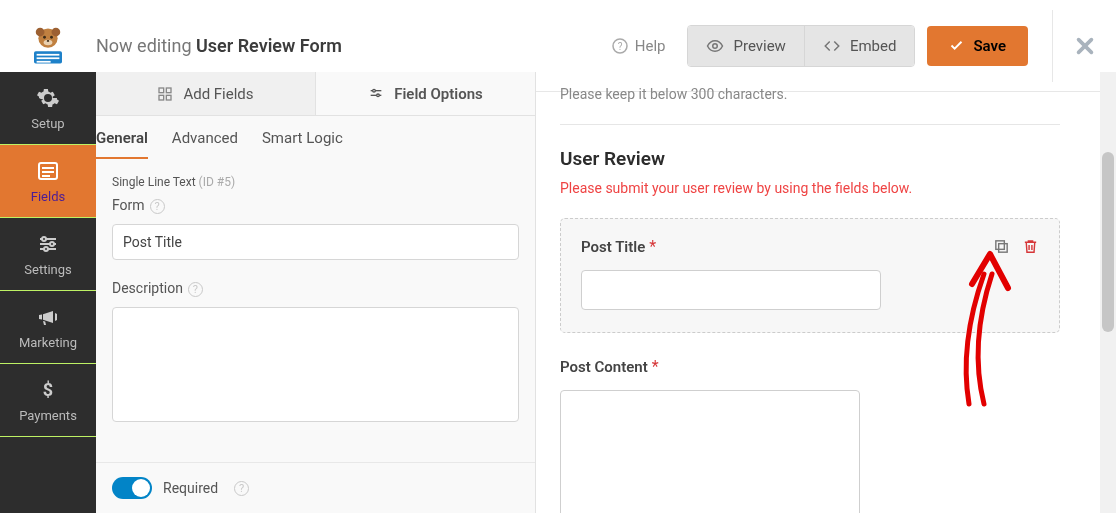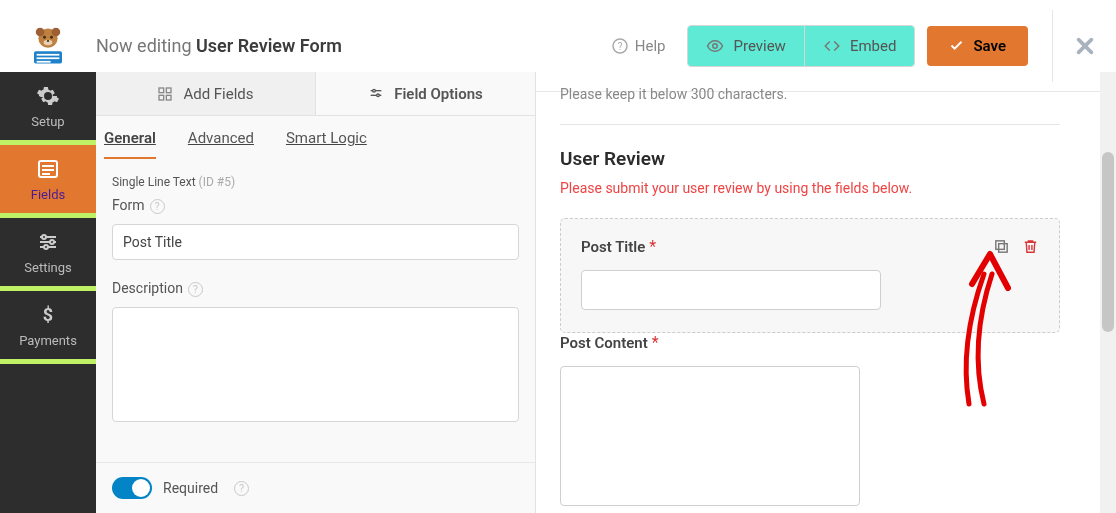--- a/index.html
+++ b/index.html
@@ -9,38 +9,38 @@
   
   .topbar { position: absolute; top: 0; left: 0; right: 0; height: 92px; background: #fff; border-bottom: 1px solid #e7e7e7; display: flex; align-items: center; }
   .logo-wrap { width: 96px; display: flex; align-items: center; justify-content: center; }
   .logo { width: 42px; height: 42px; }
   .title-wrap { flex: 1; font-size: 18px; color: #444; }
   .title-wrap .light { color: #777; font-weight: 400; }
   .title-wrap .strong { color: #3c3c3c; font-weight: 600; }
   .top-actions { display: flex; align-items: center; gap: 12px; padding-right: 24px; }
   .help { display: flex; align-items: center; color: #888; font-size: 15px; gap: 7px; margin-right: 10px; }
   .btn-grp { display: flex; border: 1px solid #d6d6d6; border-radius: 4px; overflow: hidden; }
-  .tbtn { background: #5eead4; border: none; border-left: 1px solid #d6d6d6; color: #555; font-size: 15px; padding: 11px 18px; display: flex; align-items: center; gap: 9px; cursor: pointer; }
+  .tbtn { background: #e5e5e5; border: none; border-left: 1px solid #d6d6d6; color: #555; font-size: 15px; padding: 11px 18px; display: flex; align-items: center; gap: 9px; cursor: pointer; }
   .tbtn:first-child { border-left: none; }
   .savebtn { background: #e27730; color: #000000; border: none; border-radius: 4px; padding: 11px 22px; font-size: 15px; font-weight: 600; display: flex; align-items: center; gap: 9px; cursor: pointer; }
   .close-x { width: 64px; height: 72px; display: flex; align-items: center; justify-content: center; color: #a9b3bd; cursor: pointer; border-left: 1px solid #e7e7e7; }
 
   
   .sidebar { position: absolute; top: 72px; left: 0; bottom: 0; width: 96px; background: #2d2d2d; display: flex; flex-direction: column; }
-  .sitem { height: 73px; color: #bbb; display: flex; flex-direction: column; align-items: center; justify-content: center; gap: 6px; cursor: pointer; font-size: 13px; border-bottom: 5px solid #bef264; }
+  .sitem { height: 73px; color: #bbb; display: flex; flex-direction: column; align-items: center; justify-content: center; gap: 6px; cursor: pointer; font-size: 13px; border-bottom: 1px solid #bef264; }
   .sitem.active { background: #e27730; color: #4c1d95; }
   .sitem svg { width: 24px; height: 24px; }
 
   
   .panel { position: absolute; top: 72px; left: 96px; bottom: 0; width: 440px; background: #f9f9f9; border-right: 1px solid #e2e2e2; display: flex; flex-direction: column; }
   .ptabs { display: flex; height: 44px; }
   .ptab { flex: 1; display: flex; align-items: center; justify-content: center; gap: 10px; color: #555; font-size: 15px; cursor: pointer; border-bottom: 1px solid #e2e2e2; border-right: 1px solid #e2e2e2; background: #f0f0f0; }
   .ptab.right { border-right: none; }
   .ptab.active { font-weight: 600; background: #f9f9f9; }
-  .subtabs { display: flex; gap: 32px; padding: 13px 16px 0 8px; text-decoration: underline; }
+  .subtabs { display: flex; gap: 24px; padding: 13px 16px 0 0; }
   .subtab { color: #555; font-size: 15px; padding-bottom: 10px; cursor: pointer; }
   .subtab.active { color: #444; font-weight: 600; border-bottom: 2px solid #e27730; }
   .panel-body { padding: 16px 16px 8px 16px; }
   .fieldtype { color: #555; font-size: 12px; margin-bottom: 8px; }
   .fieldtype .dim { color: #aaa; }
   .formrow { margin-bottom: 20px; }
   .formrow label { display: block; font-size: 14px; color: #555; margin-bottom: 10px; }
   .help-ic { display: inline-block; width: 15px; height: 15px; border: 1px solid #c9c9c9; border-radius: 50%; color: #c9c9c9; font-size: 11px; line-height: 13px; text-align: center; margin-left: 5px; vertical-align: middle; }
   .txtinput { width: 100%; height: 36px; border: 1px solid #d6d6d6; border-radius: 4px; padding: 0 10px; font-size: 14px; color: #444; }
   .txtarea { width: 100%; height: 115px; border: 1px solid #d6d6d6; border-radius: 4px; padding: 8px 10px; font-size: 14px; color: #444; resize: none; }
@@ -48,21 +48,21 @@
   .toggle { width: 40px; height: 22px; border-radius: 11px; background: #0284c7; position: relative; cursor: pointer; }
   .toggle .knob { position: absolute; top: 2px; right: 2px; width: 18px; height: 18px; border-radius: 50%; background: #fff; }
   .panel-foot .lbl { color: #555; font-size: 14px; }
 
   
   .preview { position: absolute; top: 72px; left: 486px; right: 16px; bottom: 0; overflow: hidden; padding: 4px 40px 0 74px; }
   .hint { color: #888; font-size: 14px; margin-top: 10px; }
   .divider { border-top: 1px solid #e6e6e6; margin: 22px 0 22px 0; }
   .sect-title { color: #2c2c2c; font-size: 19px; font-weight: 600; margin-bottom: 10px; }
   .sect-desc { color: #ef4444; font-size: 14px; margin-bottom: 22px; }
-  .fieldbox { border: 1px dashed #ccc; background: #f7f7f7; border-radius: 5px; padding: 18px 20px 22px 20px; position: relative; }
+  .fieldbox { border: 1px dashed #ccc; background: #f7f7f7; border-radius: 5px; padding: 18px 20px 22px 20px; position: relative; margin-bottom: 24px; }
   .field-head { display: flex; align-items: center; justify-content: space-between; margin-bottom: 14px; }
   .field-lbl { font-size: 15px; color: #444; font-weight: 600; }
   .req { color: #d63638; margin-left: 4px; }
   .field-acts { display: flex; gap: 12px; }
   .act-ic { cursor: pointer; }
   .pv-input { width: 300px; height: 40px; border: 1px solid #cfcfcf; border-radius: 4px; background: #fff; }
   .pv-textarea { width: 300px; height: 140px; border: 1px solid #cfcfcf; border-radius: 4px; background: #fff; }
   .arrow-annot { position: absolute; pointer-events: none; }
   .scrollbar { position: absolute; top: 72px; right: 0; bottom: 0; width: 16px; background: #f1f1f1; }
   .thumb { position: absolute; left: 2px; right: 2px; top: 80px; height: 180px; background: #c6c6c6; border-radius: 6px; }
@@ -152,20 +152,26 @@
           <line x1="4" y1="17" x2="20" y2="17"></line>
           <circle cx="8" cy="7" r="2" fill="#2d2d2d"></circle>
           <circle cx="16" cy="12" r="2" fill="#2d2d2d"></circle>
           <circle cx="10" cy="17" r="2" fill="#2d2d2d"></circle>
         </g>
       </svg>
     <span>Settings</span>
   </div>
   <div class="sitem">
     <svg viewBox="0 0 24 24">
+        <path fill="#ccc" d="M3 10v4l3 .5V9.5L3 10zm4-.7v5.4l10 3.3V6L7 9.3zM19 8v8l2-1V9l-2-1zM7 16l1 4h2l-.8-3.6L7 16z"></path>
+      </svg>
+    <span>Marketing</span>
+  </div>
+  <div class="sitem">
+    <svg viewBox="0 0 24 24">
         <text x="12" y="18" font-size="18" font-weight="700" fill="#ccc" text-anchor="middle">$</text>
       </svg>
     <span>Payments</span>
   </div>
 </div>
 
 <div class="panel">
   <div class="ptabs">
     <div class="ptab">
       <svg width="16" height="16" viewBox="0 0 24 24">

